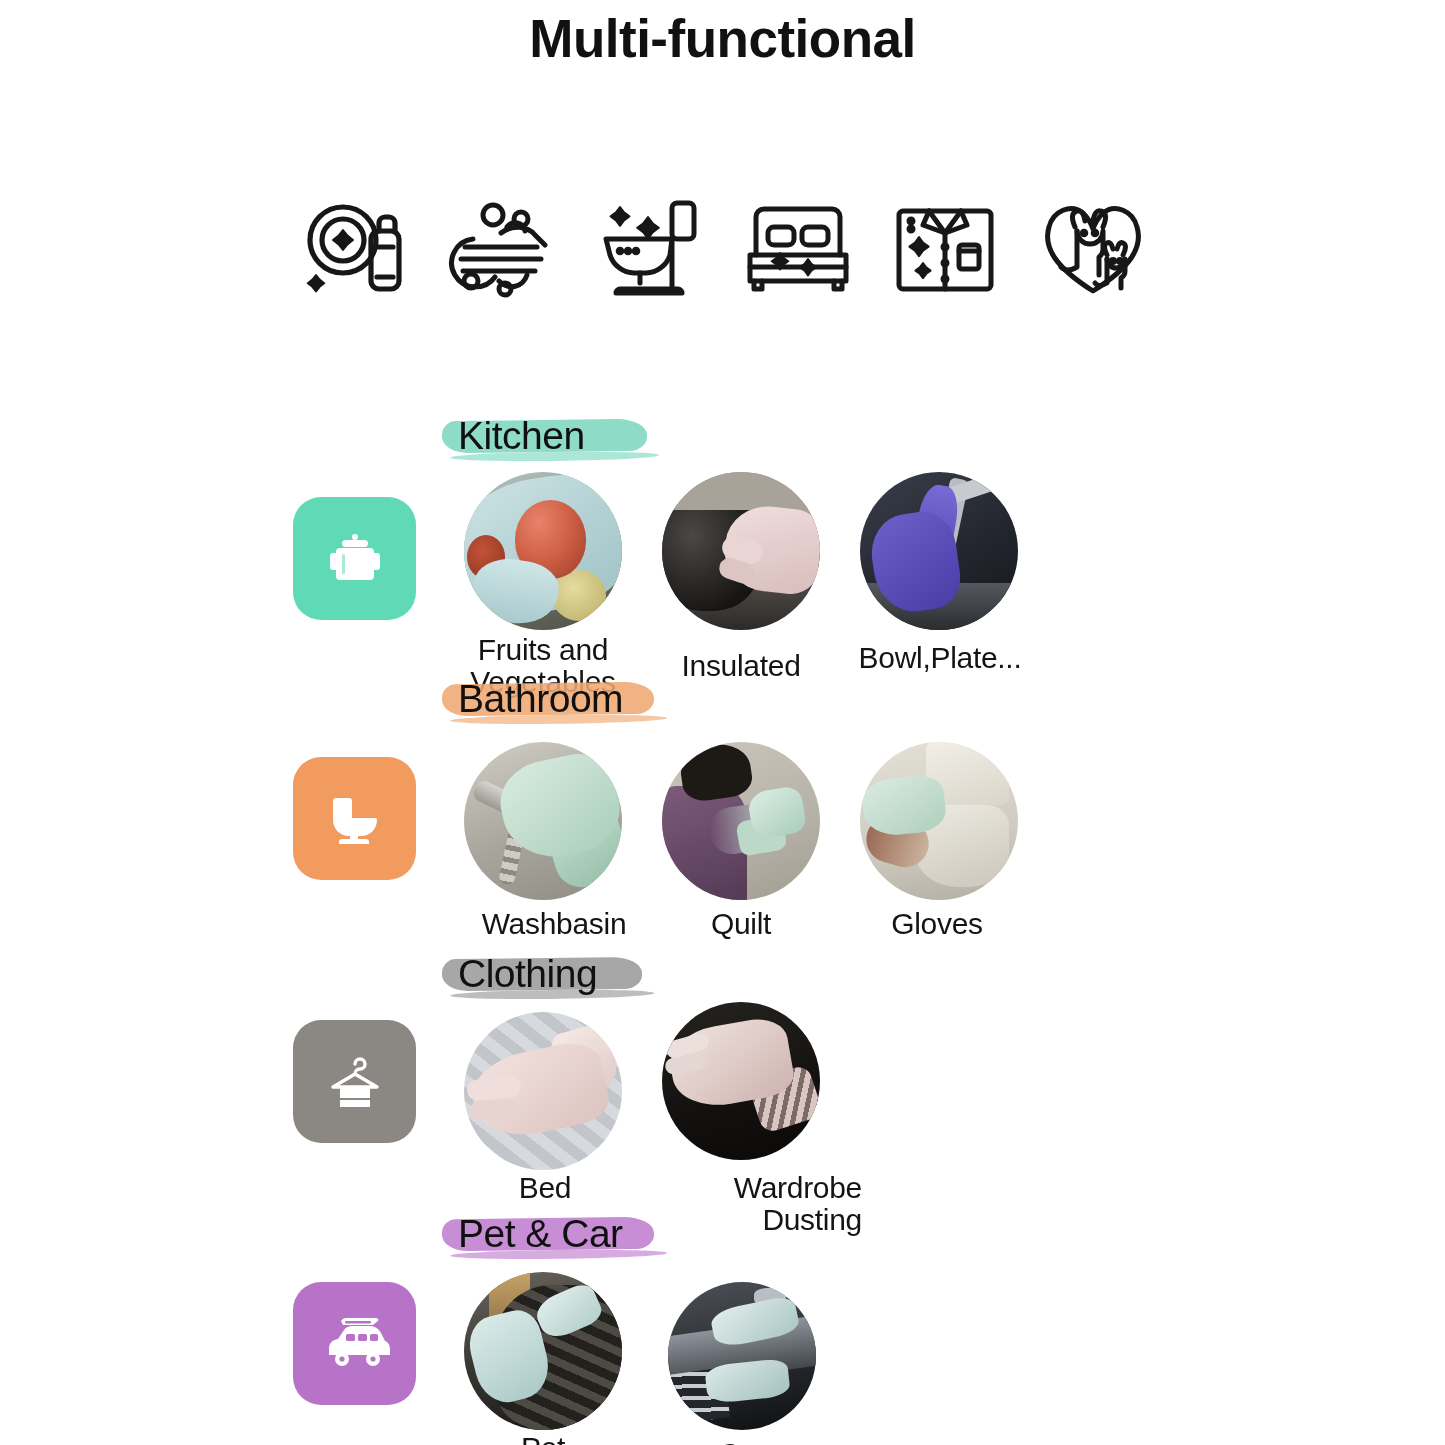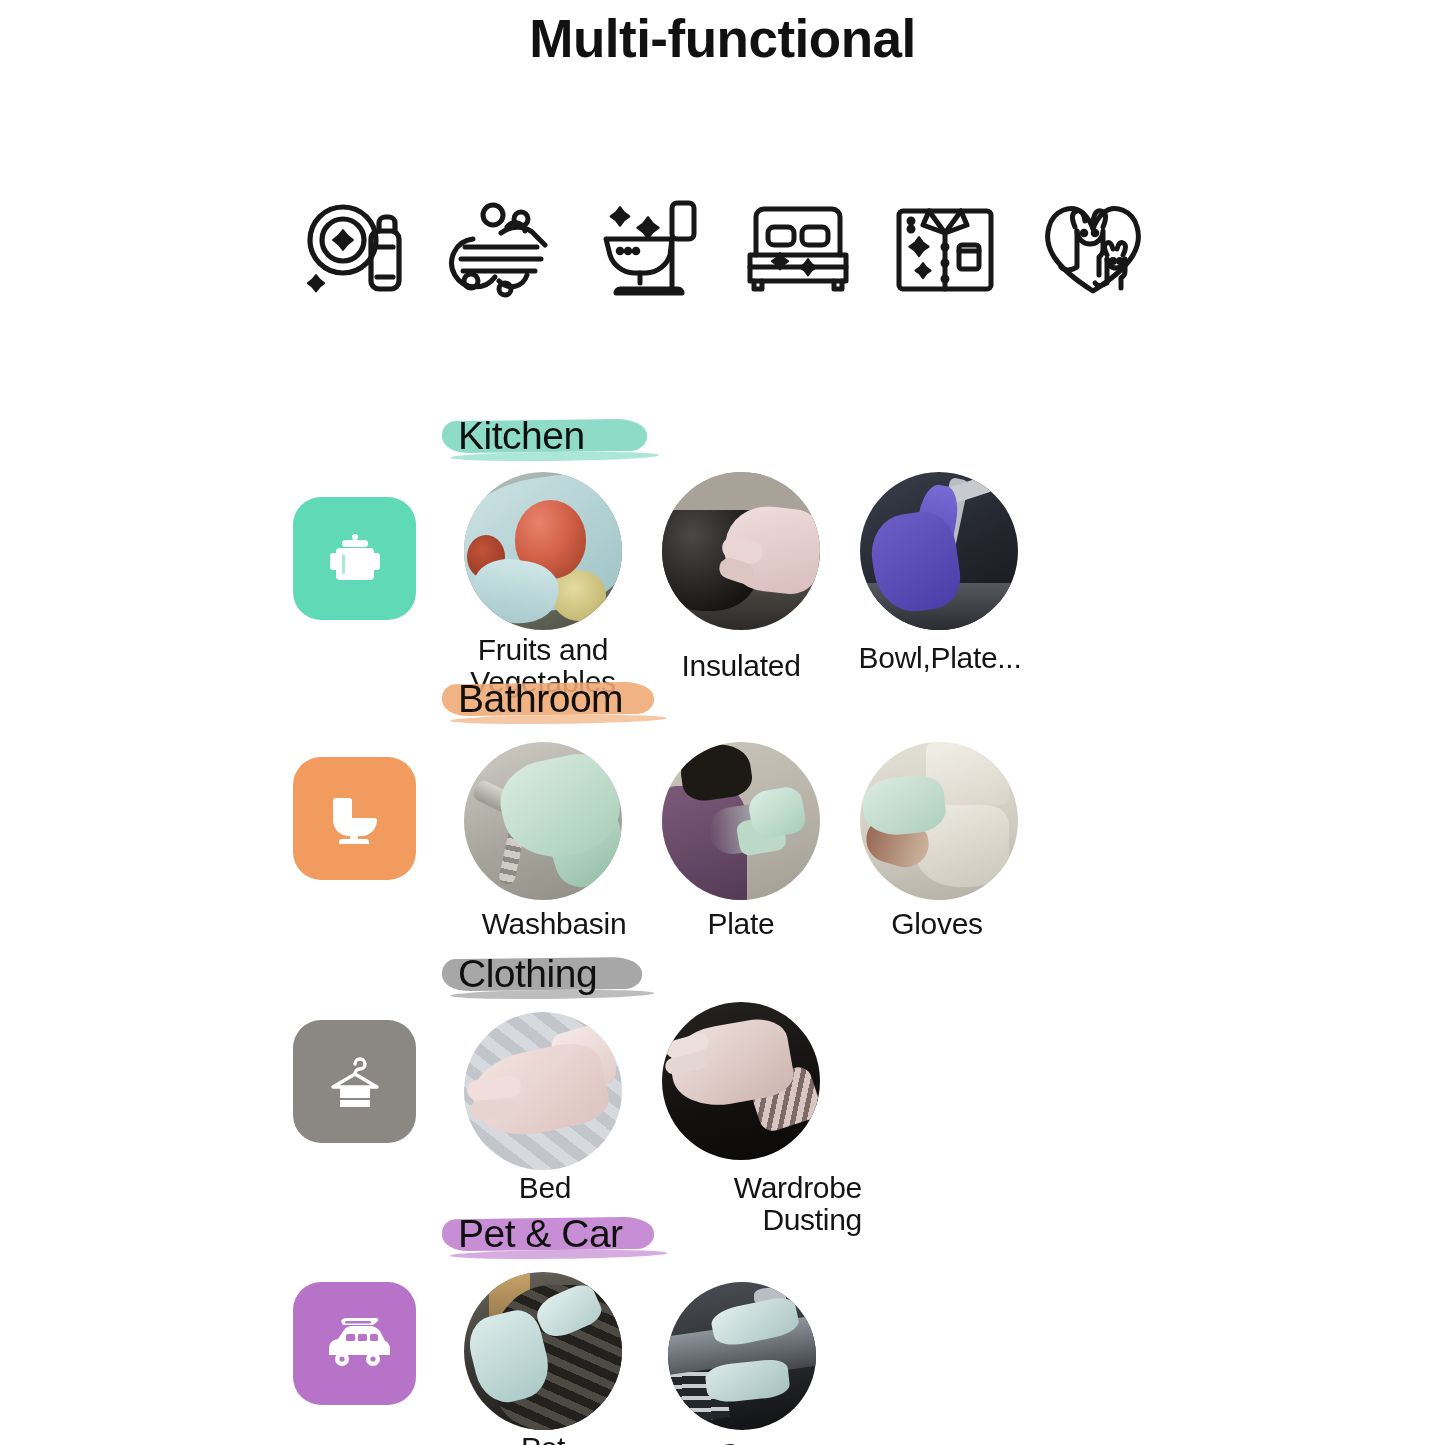--- a/index.html
+++ b/index.html
@@ -452,21 +452,21 @@
       <div class="ph-inner">
         <div class="pc b3-bg"></div>
           <div class="pc b3-tank"></div>
         <div class="pc b3-bowl"></div>
           <div class="pc b3-brush"></div>
           <div class="pc b3-glove"></div>
       </div>
     </div>
 
     <div class="cap" style="left:464px; top:908px; width:180px;">Washbasin</div>
-    <div class="cap" style="left:662px; top:908px; width:158px;">Plate</div>
+    <div class="cap" style="left:662px; top:908px; width:158px;">Quilt</div>
     <div class="cap" style="left:858px; top:908px; width:158px;">Gloves</div>
   </div>
 
   <div class="section">
 
     <div class="sec-header" style="top:951px;">
       <span class="brush" style="background:#9b9b9b; width:200px;"></span>
       <span class="sec-title">Clothing</span>
     </div>
 

